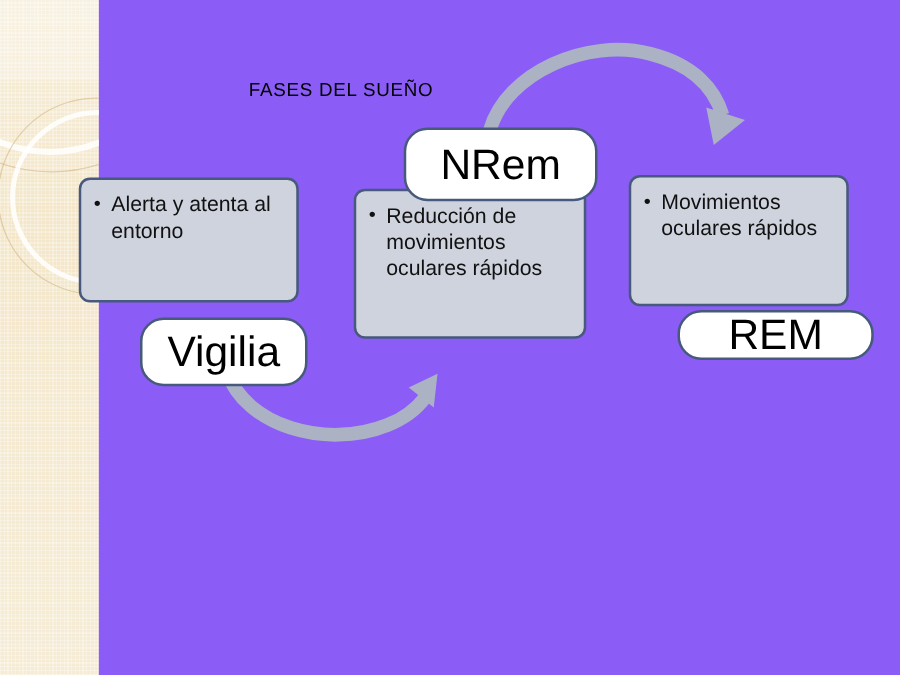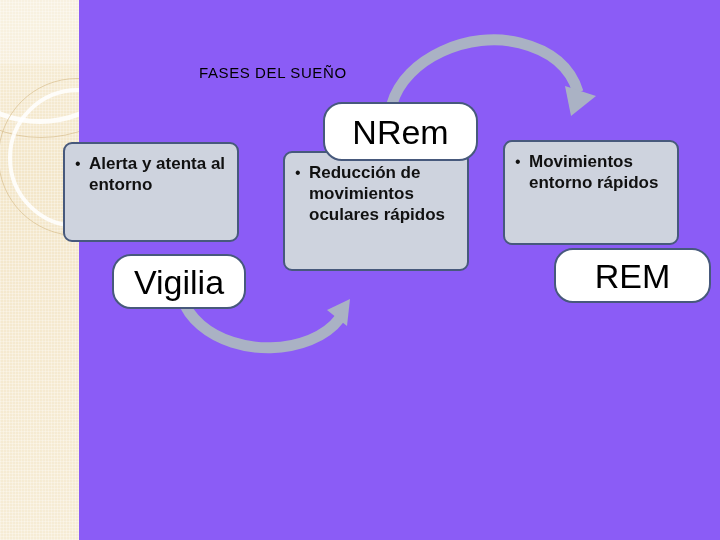--- a/index.html
+++ b/index.html
@@ -93,21 +93,21 @@
     line-height: 21px;
     color: #111111;
   }
   .bullet-dot {
     flex: 0 0 auto;
     width: 14px;
     font-size: 16px;
     line-height: 21px;
     color: #111111;
   }
-  .bullet-text { flex: 1 1 auto; font-weight: bold; }
+  .bullet-text { flex: 1 1 auto; }
 
   .label-box {
     position: absolute;
     box-sizing: border-box;
     background: #ffffff;
     border: 2px solid #47597c;
     border-radius: 19px;
     display: flex;
     align-items: center;
     justify-content: center;
@@ -117,21 +117,21 @@
   }
 
   
   #box-vigilia-bullets { left: 63px;  top: 142px; width: 176px; height: 100px; }
   #box-vigilia-label   { left: 112px; top: 254px; width: 134px; height: 55px; }
 
   #box-nrem-bullets    { left: 283px; top: 151px; width: 186px; height: 120px; }
   #box-nrem-label      { left: 323px; top: 102px; width: 155px; height: 59px; }
 
   #box-rem-bullets     { left: 503px; top: 140px; width: 176px; height: 105px; }
-  #box-rem-label       { left: 554px; top: 248px; width: 157px; height: 55px; }
+  #box-rem-label       { left: 542px; top: 248px; width: 157px; height: 40px; }
 
   
   .bullet-box { z-index: 2; }
   .label-box  { z-index: 3; }
 
   .arrow-layer {
     position: absolute;
     left: 0; top: 0;
     width: 720px; height: 540px;
     z-index: 1;
@@ -178,18 +178,18 @@
     <div class="bullet-row">
       <span class="bullet-dot">•</span>
       <span class="bullet-text">Reducción de movimientos oculares rápidos</span>
     </div>
   </div>
   <div class="label-box" id="box-nrem-label">NRem</div>
 
   <div class="bullet-box" id="box-rem-bullets">
     <div class="bullet-row">
       <span class="bullet-dot">•</span>
-      <span class="bullet-text">Movimientos entorno rápidos</span>
+      <span class="bullet-text">Movimientos oculares rápidos</span>
     </div>
   </div>
   <div class="label-box" id="box-rem-label">REM</div>
 
 </div>
 
 </body></html>

